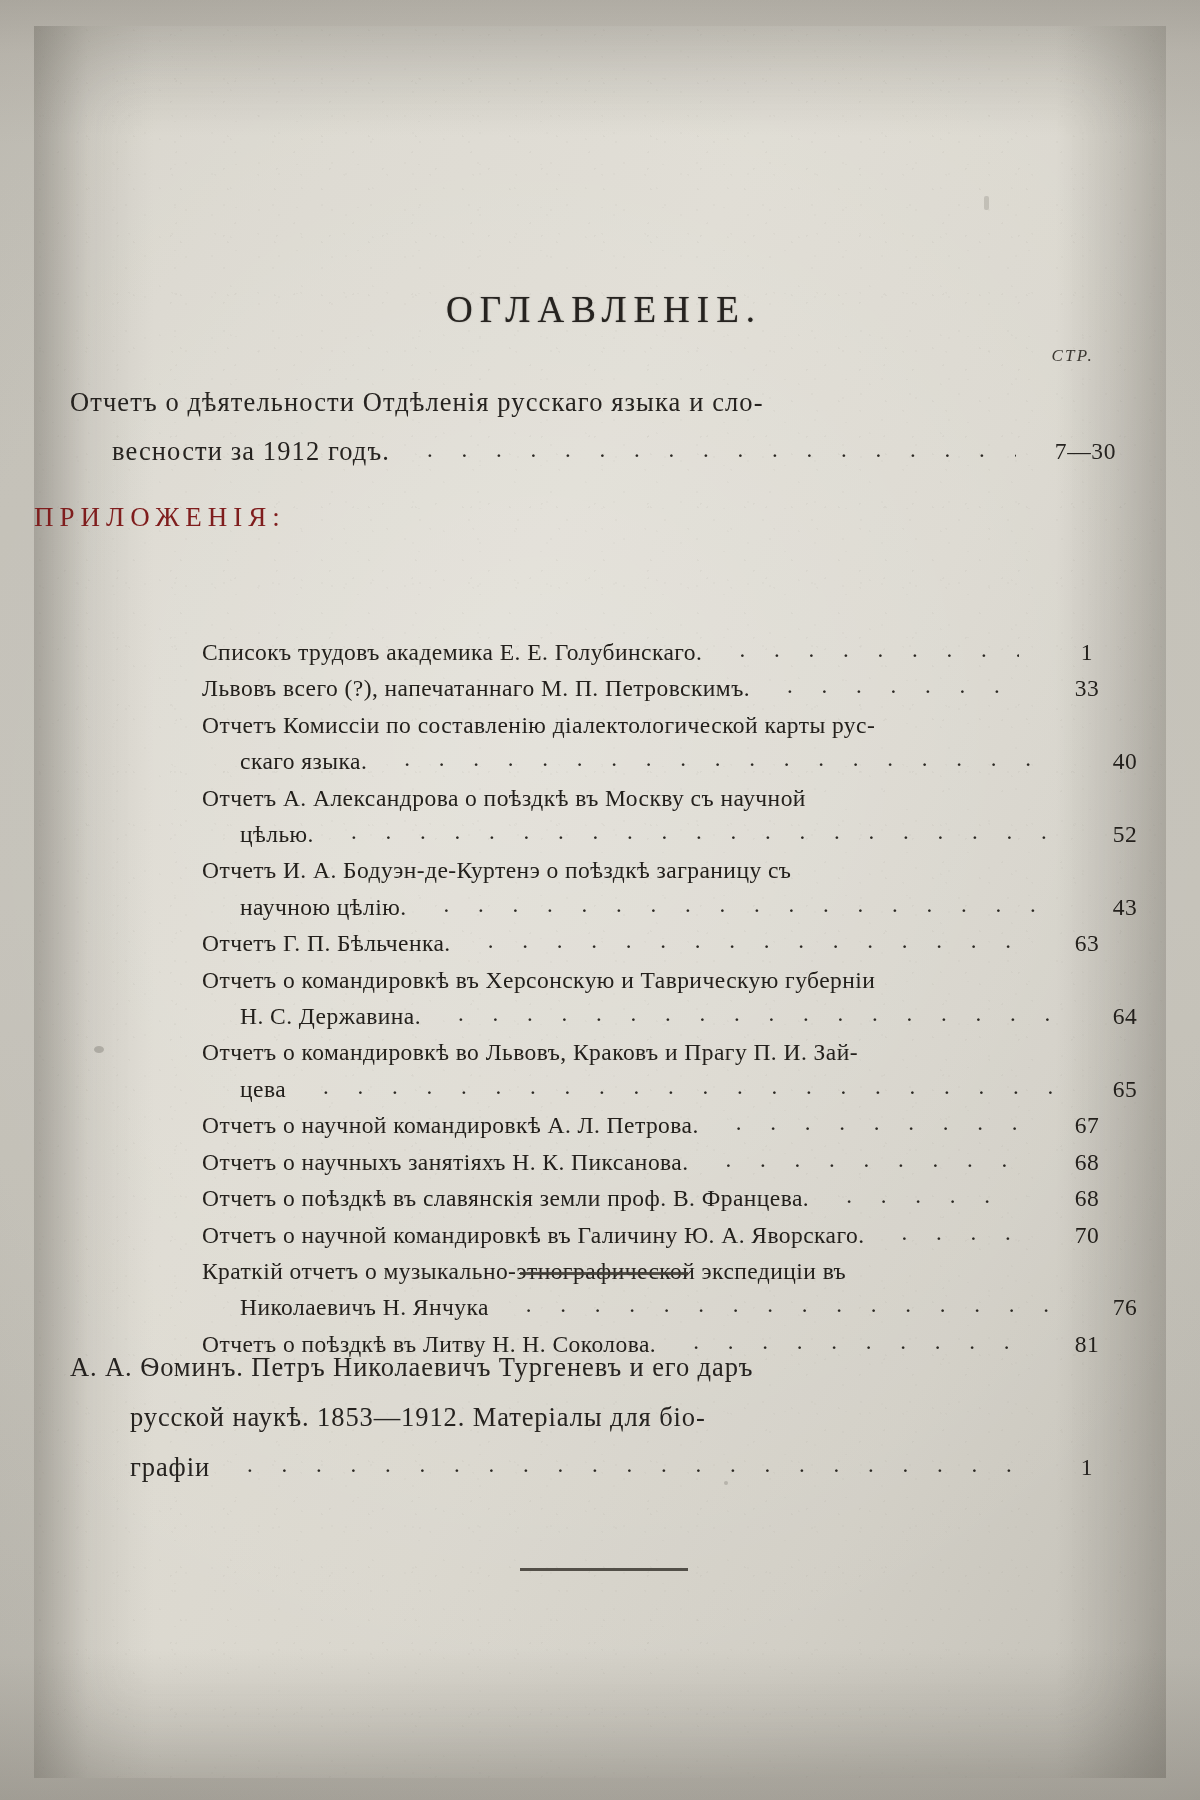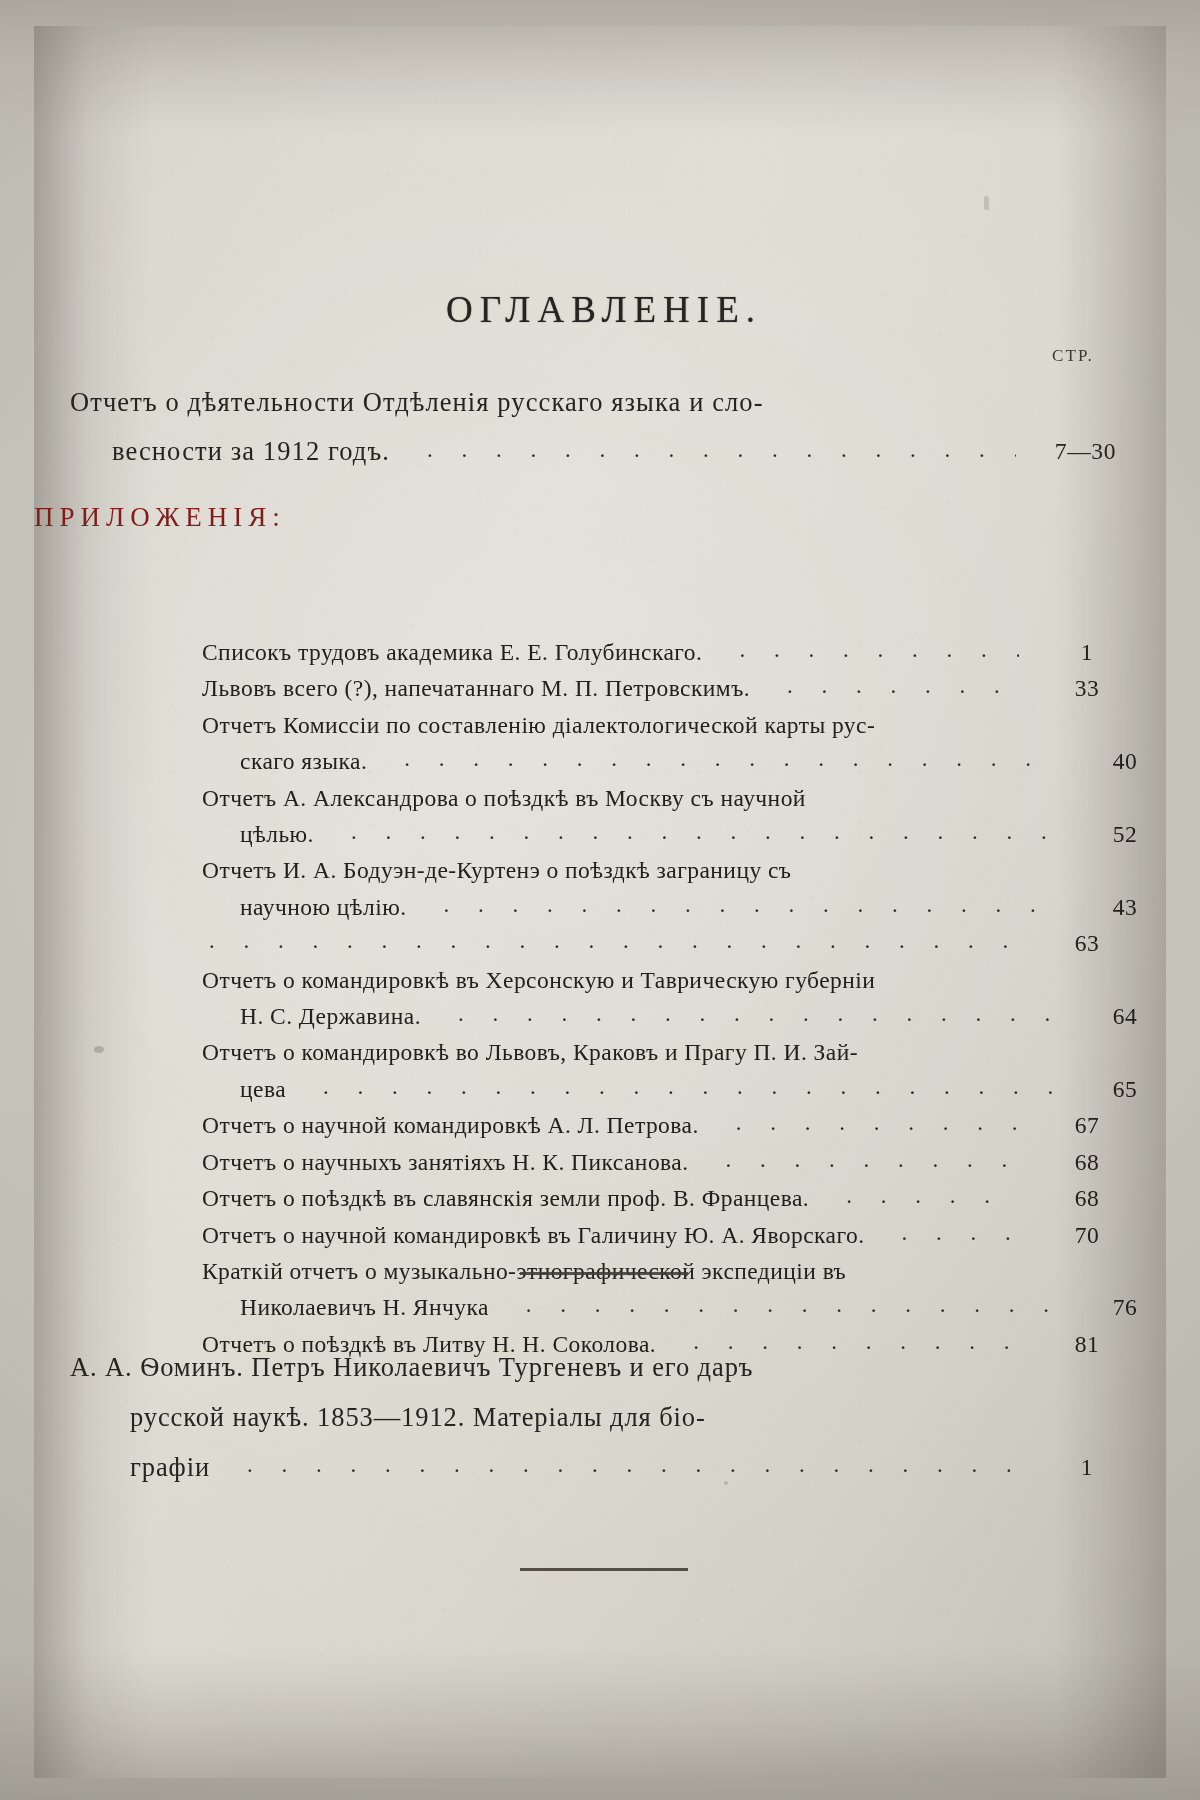--- a/index.html
+++ b/index.html
@@ -109,20 +109,21 @@
     text-shadow: 0 0 1.2px rgba(40,38,34,.55);
   }
 
   .stp {
     position: absolute;
     right: 80px;
     top: 320px;
     font-size: 17px;
     letter-spacing: 2.2px;
     color: #3b3832;
+    font-style: italic;
   }
 
   
   .main-entry {
     position: absolute;
     left: 36px;
     right: 58px;
     top: 352px;
     font-size: 26.5px;
     line-height: 49px;
@@ -298,20 +299,21 @@
           <span class="pg"></span>
         </div>
         <div class="line cont">
           <span class="txt">научною цѣлію.</span>
           <span class="dots">. . . . . . . . . . . . . . . . . . . . . . . . . . . . . . . . . . . . . . . . . . . . . . . . . . . . . . . . . . . . . . . . . . . . . . </span>
           <span class="pg">43</span>
         </div>
       </div>
       <div class="row">
         <div class="line">
+          <span class="txt">Отчетъ Г. П. Бѣльченка.</span>
           <span class="dots">. . . . . . . . . . . . . . . . . . . . . . . . . . . . . . . . . . . . . . . . . . . . . . . . . . . . . . . . . . . . . . . . . . . . . . </span>
           <span class="pg">63</span>
         </div>
       </div>
       <div class="row">
         <div class="line nodots">
           <span class="txt">Отчетъ о командировкѣ въ Херсонскую и Таврическую губерніи</span>
           <span class="dots">. . . . . . . . . . . . . . . . . . . . . . . . . . . . . . . . . . . . . . . . . . . . . . . . . . . . . . . . . . . . . . . . . . . . . . </span>
           <span class="pg"></span>
         </div>

